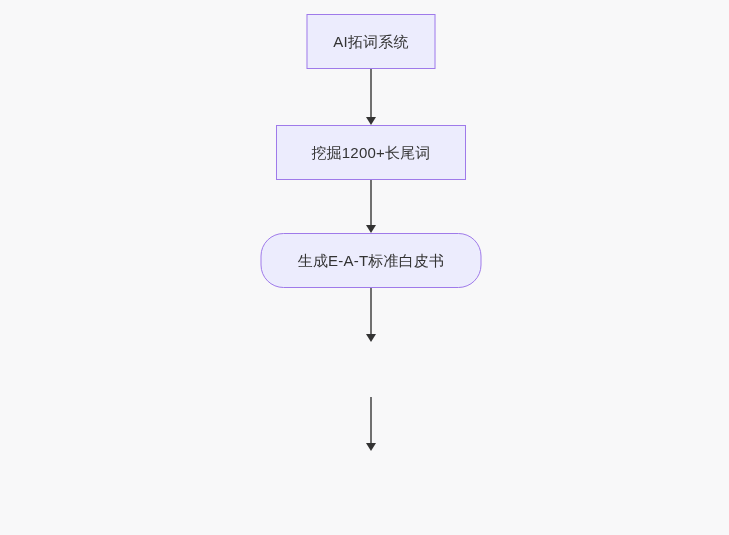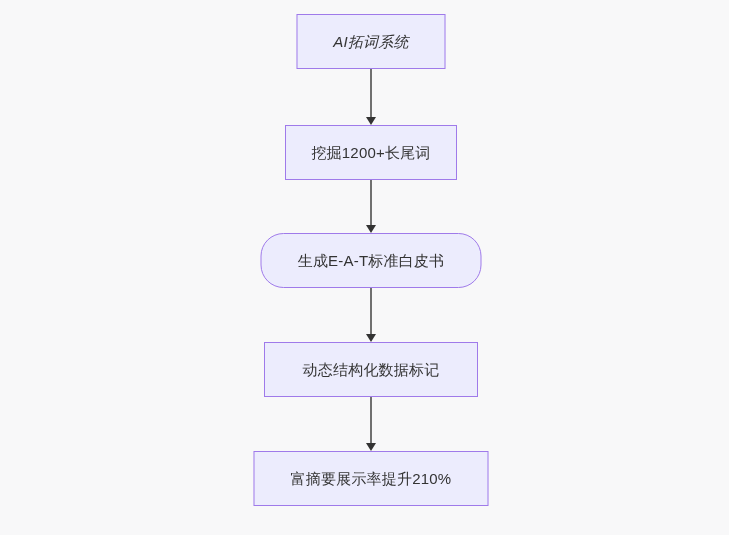--- a/index.html
+++ b/index.html
@@ -90,33 +90,27 @@
   <div class="flow-edge" style="left:371px; top:288px; height:54px;">
     <div class="flow-edge-line" style="height:46px;"></div>
     <div class="flow-edge-arrow"></div>
   </div>
 
   <div class="flow-edge" style="left:371px; top:397px; height:54px;">
     <div class="flow-edge-line" style="height:46px;"></div>
     <div class="flow-edge-arrow"></div>
   </div>
 
-  <div class="flow-node" style="left:371px; top:14px; width:149px;font-style:italic;">
+  <div class="flow-node" style="left:371px; top:14px; width:129px;">
     <span class="flow-node-label">AI拓词系统</span>
   </div>
 
-  <div class="flow-node" style="left:371px; top:125px; width:172px;">
+  <div class="flow-node" style="left:371px; top:125px; width:190px;">
     <span class="flow-node-label">挖掘1200+长尾词</span>
   </div>
 
   <div class="flow-node" style="left:371px; top:233px; width:221px;border-radius:23px;">
     <span class="flow-node-label">生成E-A-T标准白皮书</span>
   </div>
 
-  <div class="flow-node" style="left:371px; top:342px; width:214px;">
-    <span class="flow-node-label">动态结构化数据标记</span>
-  </div>
 
-  <div class="flow-node" style="left:371px; top:451px; width:235px;">
-    <span class="flow-node-label">富摘要展示率提升210%</span>
-  </div>
 
 </div>
 
 </body></html>

